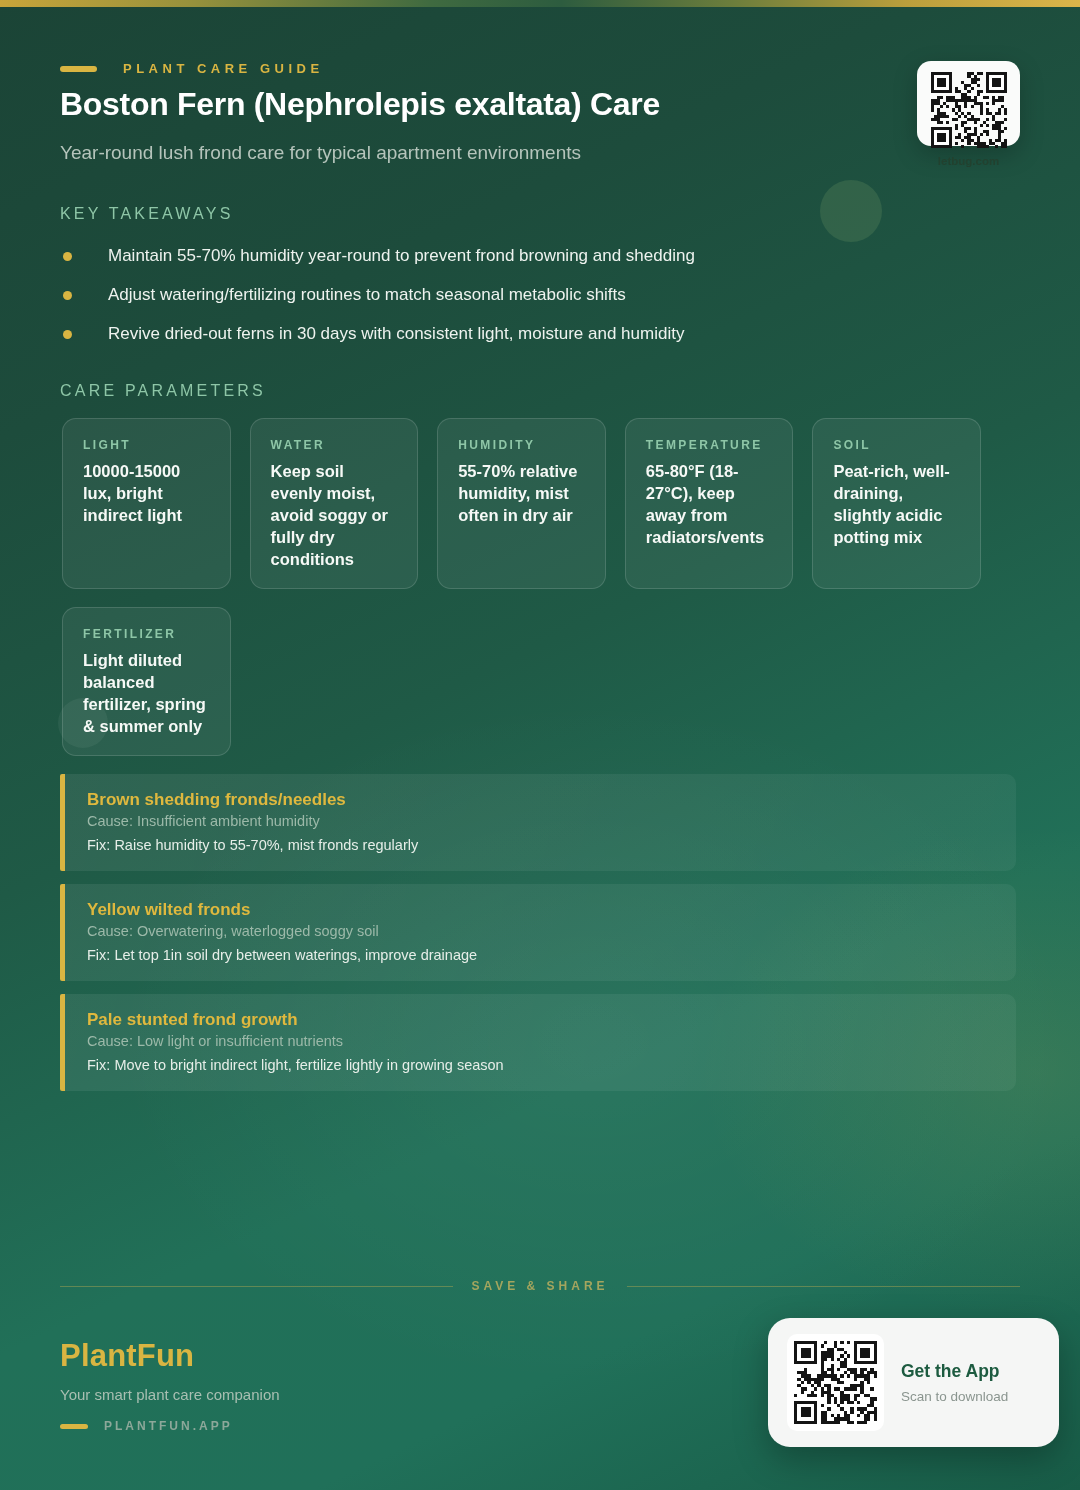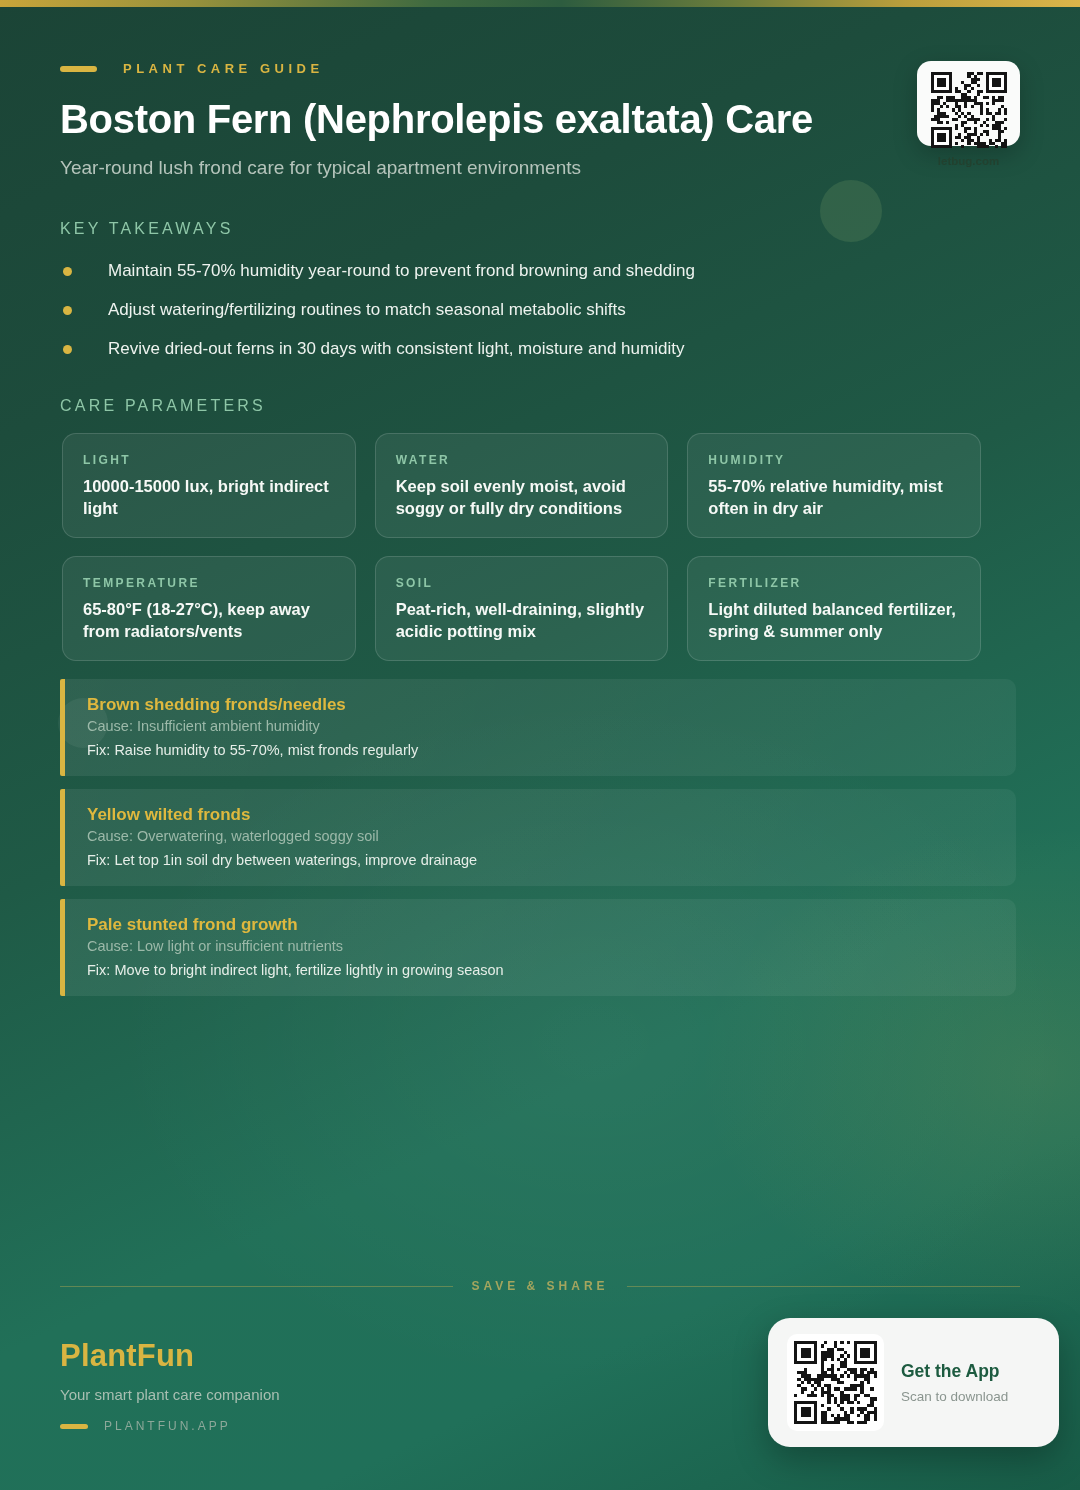--- a/index.html
+++ b/index.html
@@ -31,21 +31,21 @@
 
   .content { padding: 0 60px; position: relative; }
 
   
   .eyebrow-row { margin-top: 54px; display: flex; align-items: center; gap: 26px; }
   .eyebrow-dash { width: 37px; height: 6px; border-radius: 3px; background: #d9b542; flex: none; }
   .eyebrow {
     color: #d9b542; font-size: 13px; font-weight: bold; letter-spacing: 4.5px;
   }
   .page-title {
-    margin-top: 22px; font-size: 40px; line-height: 42px; font-weight: bold;
+    margin-top: 7px; font-size: 32px; line-height: 42px; font-weight: bold;
     color: #ffffff; letter-spacing: -0.3px;
   }
   .page-subtitle { margin-top: 16px; font-size: 19px; line-height: 24px; color: #b5c4bb; }
 
   .header-qr-card {
     position: absolute; left: 917px; top: 61px; width: 103px; height: 85px;
     background: #fafbfa; border-radius: 14px; box-shadow: 0 8px 24px rgba(0,0,0,0.22);
     display: flex; flex-direction: column; align-items: center; padding-top: 11px;
   }
   .header-qr { width: 76px; height: 76px; }
@@ -62,21 +62,21 @@
   .takeaways-heading { margin-top: 40px; }
   .takeaway-list { margin-top: 22px; list-style: none; }
   .takeaway-item { display: flex; align-items: flex-start; margin-bottom: 17px; line-height: 22px; }
   .takeaway-dot { flex: none; width: 9px; height: 9px; border-radius: 50%; background: #d9b542; margin: 7px 16px 0 3px; }
   .takeaway-text { font-size: 17px; color: #eef3ef; margin-left: 20px; }
 
   
   .care-heading { margin-top: 37px; }
   .care-grid {
     margin-top: 18px; width: 919px; margin-left: 2px;
-    display: grid; grid-template-columns: repeat(3, 1fr); gap: 18px 19px;
+    display: grid; grid-template-columns: repeat(5, 1fr); gap: 18px 19px;
   }
   .care-card {
     background: rgba(255,255,255,0.06);
     border: 1px solid rgba(255,255,255,0.14);
     border-radius: 14px;
     padding: 19px 20px 18px 20px;
     min-height: 100px;
   }
   .care-card-label { font-size: 12px; font-weight: bold; letter-spacing: 2.4px; color: #8ec6a7; }
   .care-card-text { margin-top: 8px; font-size: 16.5px; font-weight: 600; line-height: 22px; color: #f6f9f6; }
@@ -105,21 +105,21 @@
   }
   .share-divider .line { flex: 1; height: 1px; background: rgba(206,180,80,0.38); }
   .share-divider .label {
     font-size: 12px; font-weight: bold; letter-spacing: 4px; color: #a4a55e; white-space: nowrap;
   }
   .brand-block { position: absolute; left: 60px; top: 1338px; }
   .brand-name { font-size: 31px; font-weight: bold; color: #d9b542; letter-spacing: 0.2px; }
   .brand-tagline { margin-top: 12px; font-size: 15px; color: #a9bfb2; }
   .brand-site-row { margin-top: 16px; display: flex; align-items: center; gap: 16px; }
   .brand-site-dash { width: 28px; height: 5px; border-radius: 2.5px; background: #d9b542; }
-  .brand-site { font-size: 12px; font-weight: normal; letter-spacing: 3px; color: #8da89a; }
+  .brand-site { font-size: 12px; font-weight: bold; letter-spacing: 3px; color: #8da89a; }
 
   .app-card {
     position: absolute; left: 768px; top: 1318px; width: 291px; height: 129px;
     background: #f5f6f5; border-radius: 22px; box-shadow: 0 12px 34px rgba(0,0,0,0.28);
     display: flex; align-items: center; padding-left: 19px;
   }
   .footer-qr-tile {
     flex: none; width: 97px; height: 97px; background: #ffffff; border-radius: 10px;
     display: flex; align-items: center; justify-content: center;
   }

